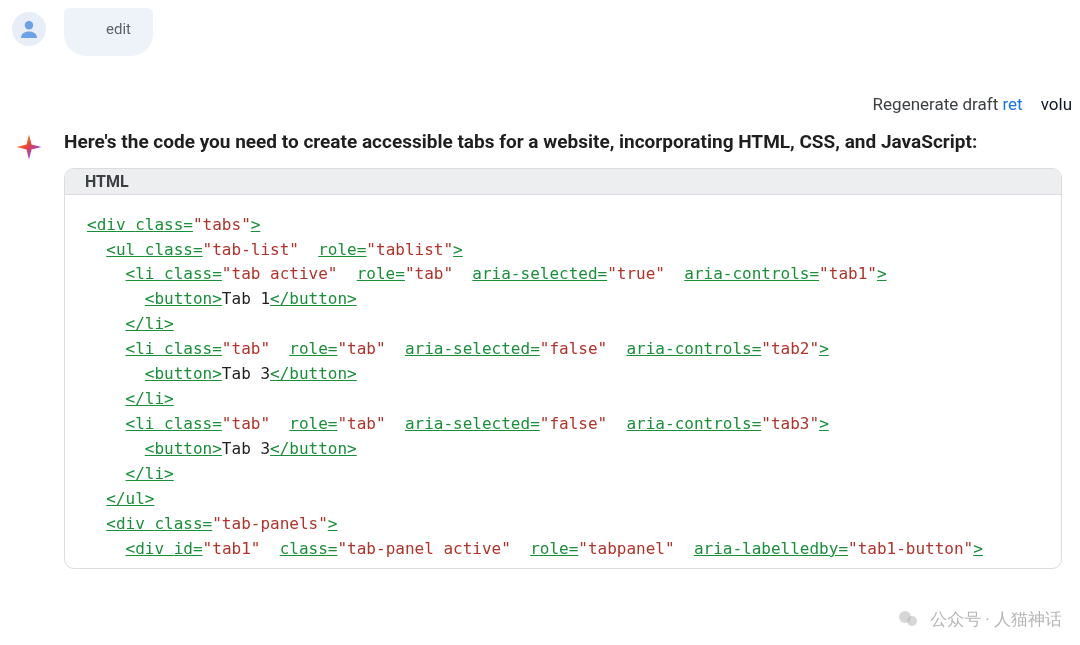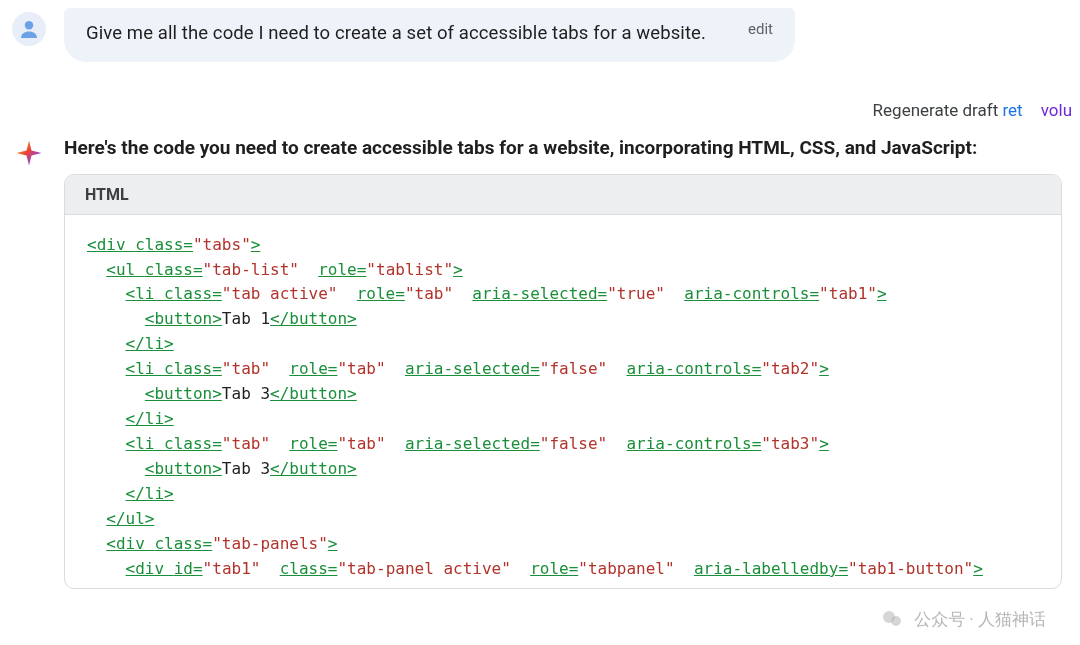--- a/index.html
+++ b/index.html
@@ -54,21 +54,21 @@
       display: flex;
       justify-content: flex-end;
       align-items: center;
       gap: 18px;
       padding: 38px 14px 0 16px;
       font-size: 17px;
       text-align: center;
     }
     .regen-label { color: #3c4043; }
     .regen-ret { color: #1a73e8; font-weight: 400; }
-    .volu { color: #6d28d9; margin-right: -6px; }
+    .volu { color: #0f172a; margin-right: -6px; }
     .ai-row {
       display: flex;
       align-items: flex-start;
       padding: 14px 12px 0 12px;
       gap: 18px;
     }
     .sparkle {
       width: 34px;
       height: 34px;
       flex-shrink: 0;
@@ -93,41 +93,41 @@
       margin-bottom: 18px;
     }
     .code-block {
       border: 1px solid #dadce0;
       border-radius: 10px;
       overflow: hidden;
       background: #fff;
     }
     .code-header {
       background: #eceef0;
-      padding: 10px 20px;
+      padding: 3px 20px;
       font-size: 16px;
       font-weight: 700;
       color: #3c4043;
       border-bottom: 1px solid #dadce0;
     }
     .code-body {
       padding: 18px 22px 6px 22px;
       font-family: ui-monospace, SFMono-Regular, "SF Mono", Menlo, Consolas, monospace;
       font-size: 16px;
       line-height: 1.56;
       white-space: pre;
       color: #1f1f1f;
       overflow: hidden;
     }
     .t-key { color: #1a8f3a; text-decoration: underline; }   
     .t-str { color: #b2332b; font-weight: 500; } 
     .t-txt { color: #1f1f1f; }   
     .watermark {
       position: fixed;
-      right: 34px;
+      right: 18px;
       bottom: 14px;
       display: flex;
       align-items: center;
       gap: 10px;
       color: rgba(120,120,120,0.55);
       font-size: 17px;
       pointer-events: none;
       margin-top: 36px;
     }
     .watermark svg { width: 24px; height: 24px; opacity: 0.55; }
@@ -136,21 +136,20 @@
 <body>
 
 <div class="user-row">
   <div class="avatar">
     <svg viewBox="0 0 24 24">
       <circle cx="12" cy="8.2" r="4.2" fill="#6ba1e6"></circle>
       <path d="M4 21c0-4.2 3.6-6.5 8-6.5s8 2.3 8 6.5" fill="#6ba1e6"></path>
     </svg>
   </div>
   <div class="user-bubble">
-    <span class="user-text">Give me all the code I need to create a set of accessible tabs for a website.</span>
     <span class="edit-label">edit</span>
   </div>
 </div>
 
 <div class="regen-row">
   <span>
     <span class="regen-label">Regenerate draft</span>
     <span class="regen-ret">ret</span>
   </span>
   <span class="volu">volu</span>

